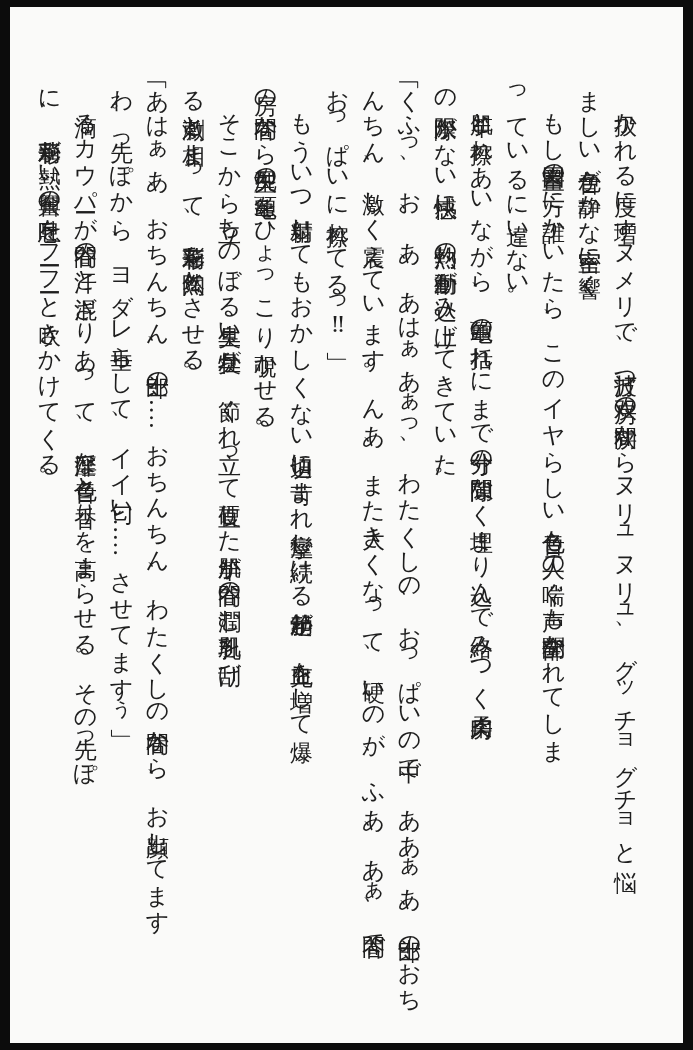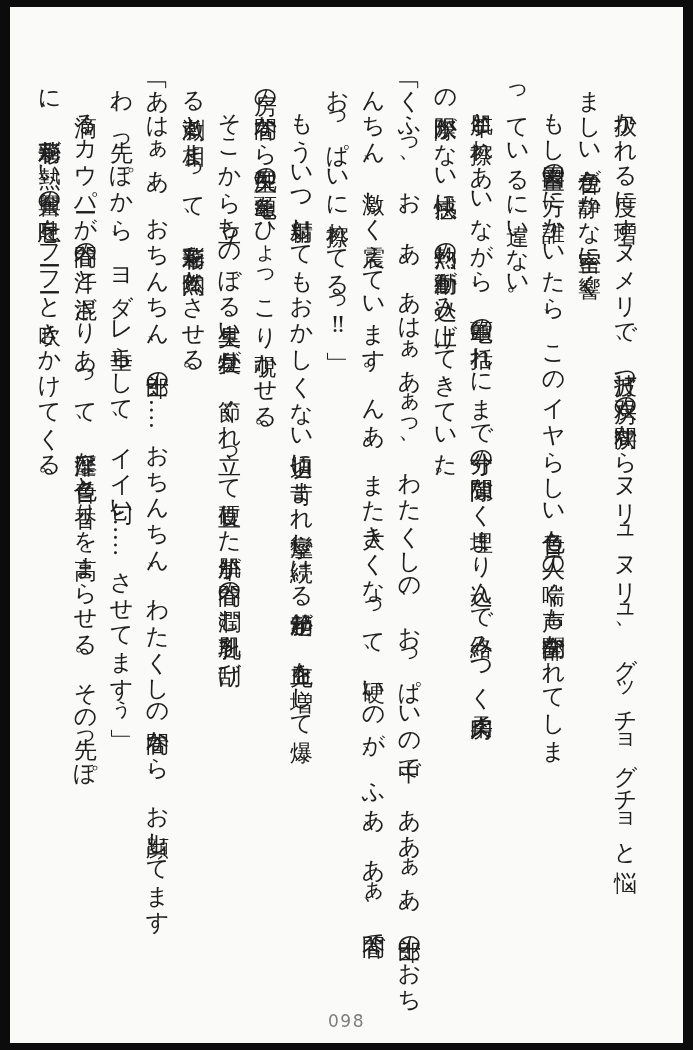--- a/index.html
+++ b/index.html
@@ -66,16 +66,15 @@
       <p class="col ind">もういつ射精してもおかしくない切迫に苛まれ痙攣し続ける勃起竿が、充血を増して爆</p>
       <p class="col">房の谷間から矢尻型の亀頭をひょっこり覗かせる。</p>
       <p class="col ind">そこから立ちのぼる生臭い牡臭が、節くれ立って硬直した竿肌が谷間の潤む乳肌を刮げ</p>
       <p class="col">る刺激と相まって、彩莉華を陶然とさせる。</p>
       <p class="col">「あはぁあ、おちんちん、士郎の……おちんちん、わたくしの谷間から、お顔出してます</p>
       <p class="col">わ。先っぽから、ヨダレ垂らして、イイ匂い……させてますぅ」</p>
       <p class="col ind">滴るカウパーが谷間の汗と混ざりあって、淫靡な音色と香りを高まらせる。その先っぽ</p>
       <p class="col">に、彩莉華が熱い興奮の吐息をフーフーと吹きかけてくる。</p>
     </div>
 
-    <div class="page-num">098</div>
 
   </div>
 </div>
 
 </body></html>

